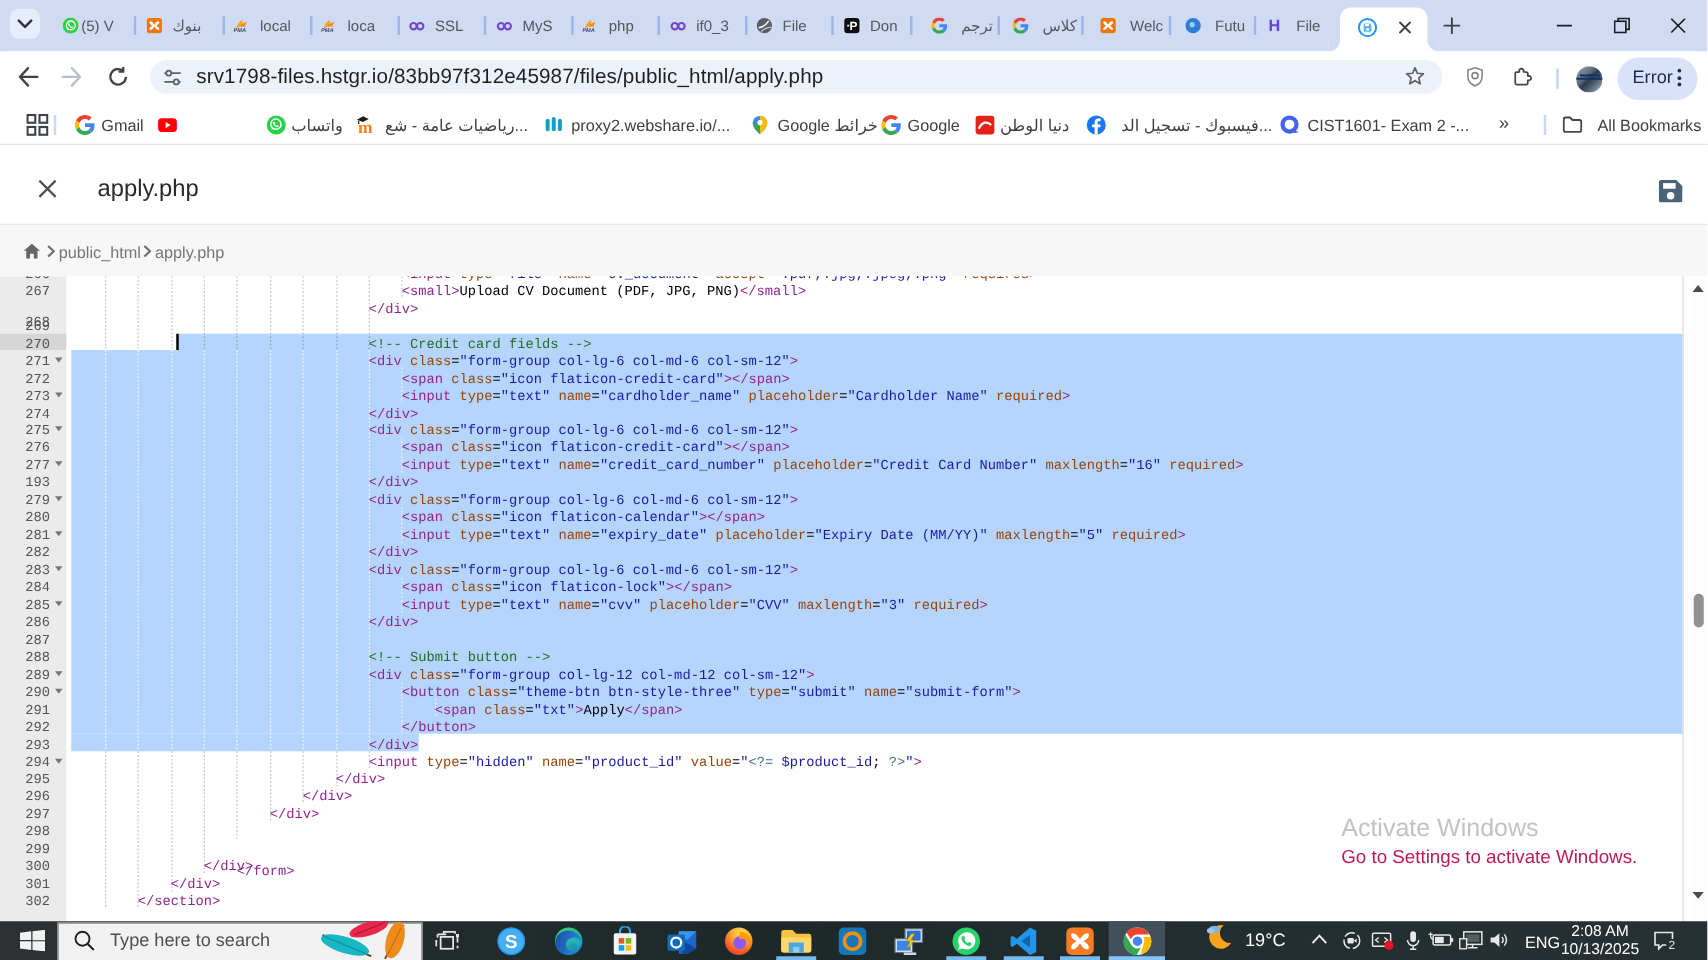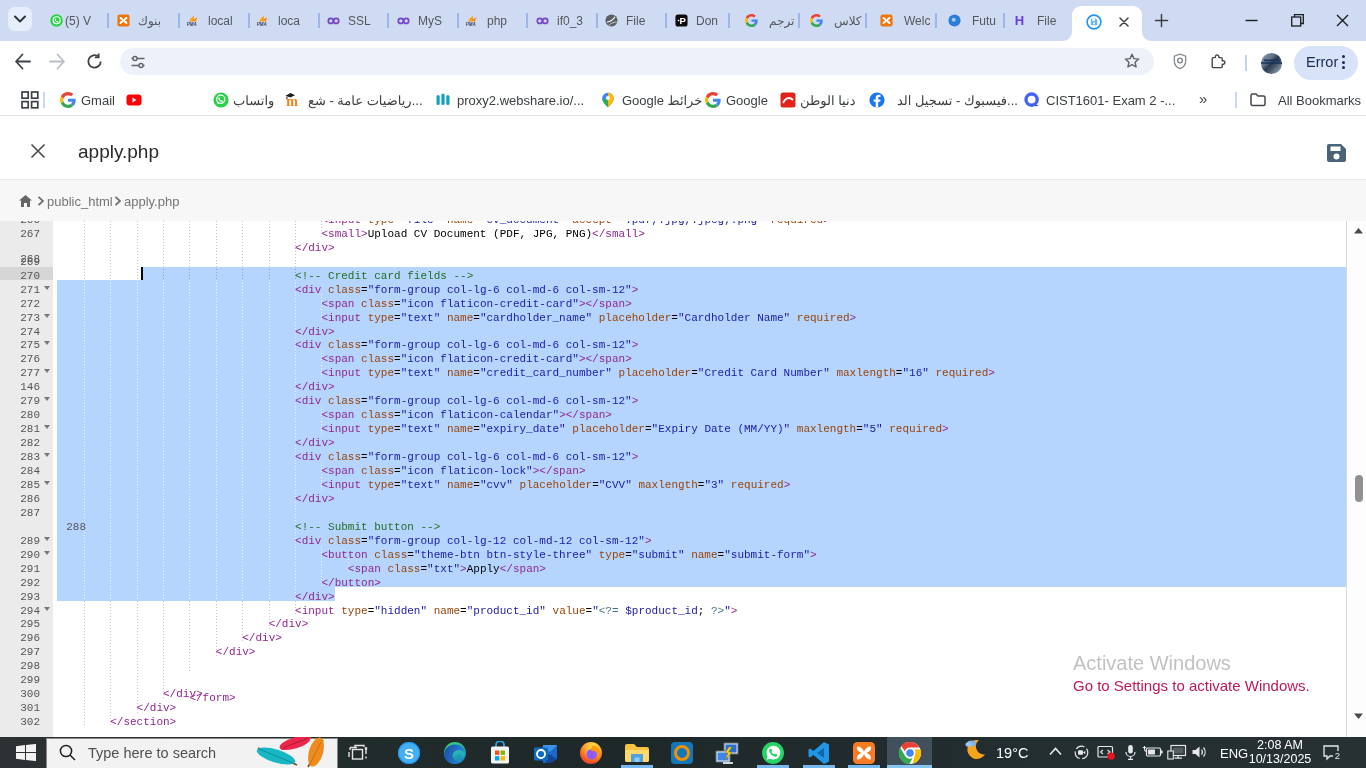--- a/index.html
+++ b/index.html
@@ -176,20 +176,21 @@
       <path d="M14.7 8.5 a6.2 6.2 0 1 1 -2.2-4.8" fill="none" stroke="#3f4349" stroke-width="1.8"></path>
       <path d="M12.6 0.5 V4.3 H8.8" fill="none" stroke="#3f4349" stroke-width="1.8"></path>
     </svg>
 <div class="abs" style="left:120px;top:7px;width:1034px;height:27px;border-radius:13.5px;background:#edf1fa;"></div>
 <svg class="abs" style="left:130px;top:13px" width="16" height="16" viewBox="0 0 16 16">
       <circle cx="5" cy="4.5" r="2" fill="none" stroke="#5f6368" stroke-width="1.4"></circle>
       <path d="M7 4.5 H14.5 M1.5 4.5 H3" stroke="#5f6368" stroke-width="1.4"></path>
       <circle cx="11" cy="11.5" r="2" fill="none" stroke="#5f6368" stroke-width="1.4"></circle>
       <path d="M1.5 11.5 H9 M13 11.5 H14.5" stroke="#5f6368" stroke-width="1.4"></path>
     </svg>
+<div class="abs" style="left:157px;top:11px;font-size:16.5px;color:#1f2023;letter-spacing:0.1px;">srv1798-files.hstgr.io/83bb97f312e45987/files/public_html/apply.php</div>
 <svg class="abs" style="left:1124px;top:12px" width="16" height="16" viewBox="0 0 16 16">
       <path d="M8 1.3 L9.9 5.6 14.7 6.1 11.1 9.3 12.1 14 8 11.6 3.9 14 4.9 9.3 1.3 6.1 6.1 5.6 Z" fill="none" stroke="#5f6368" stroke-width="1.4" stroke-linejoin="round"></path>
     </svg>
 <svg class="abs" style="left:1172px;top:12px" width="16" height="17" viewBox="0 0 16 17">
       <path d="M8 1 L14 3 V8 C14 12 11.5 14.7 8 16 C4.5 14.7 2 12 2 8 V3 Z" fill="none" stroke="#878c91" stroke-width="0"></path>
       <path d="M8 1.2 L13.7 3.1 V8 c0 3.8-2.3 6.4-5.7 7.7C4.6 14.4 2.3 11.8 2.3 8 V3.1 Z" fill="none" stroke="#878c91" stroke-width="1.3"></path>
       <circle cx="8" cy="7.5" r="2.4" fill="none" stroke="#7d8286" stroke-width="1.3"></circle>
     </svg>
 <svg class="abs" style="left:1209px;top:12px" width="17" height="17" viewBox="0 0 17 17">
       <path d="M3.2 5.8 a1.2 1.2 0 0 1 1.2-1.2 H6.1 a0.35 0.35 0 0 0 0.33-0.45 a1.75 1.75 0 1 1 3.36 0 a0.35 0.35 0 0 0 0.33 0.45 H12 a1.2 1.2 0 0 1 1.2 1.2 v1.7 a0.35 0.35 0 0 0 0.45 0.33 a1.75 1.75 0 1 1 0 3.36 a0.35 0.35 0 0 0 -0.45 0.33 V13.4 a1.2 1.2 0 0 1 -1.2 1.2 H4.4 a1.2 1.2 0 0 1 -1.2-1.2 Z" fill="none" stroke="#42464c" stroke-width="1.4" stroke-linejoin="round"></path>
@@ -371,35 +372,35 @@
 <div style="position:absolute;left:43.5px;top:64.65px;width:0;height:0;border-left:3.5px solid transparent;border-right:3.5px solid transparent;border-top:4.5px solid #777;"></div>
 <div class="gut" style="top:76.60px;">272</div>
 <div class="gut" style="top:90.55px;">273</div>
 <div style="position:absolute;left:43.5px;top:92.55px;width:0;height:0;border-left:3.5px solid transparent;border-right:3.5px solid transparent;border-top:4.5px solid #777;"></div>
 <div class="gut" style="top:104.50px;">274</div>
 <div class="gut" style="top:118.45px;">275</div>
 <div style="position:absolute;left:43.5px;top:120.45px;width:0;height:0;border-left:3.5px solid transparent;border-right:3.5px solid transparent;border-top:4.5px solid #777;"></div>
 <div class="gut" style="top:132.40px;">276</div>
 <div class="gut" style="top:146.35px;">277</div>
 <div style="position:absolute;left:43.5px;top:148.35px;width:0;height:0;border-left:3.5px solid transparent;border-right:3.5px solid transparent;border-top:4.5px solid #777;"></div>
-<div class="gut" style="top:160.30px;">146</div>
+<div class="gut" style="top:160.30px;">193</div>
 <div class="gut" style="top:174.25px;">279</div>
 <div style="position:absolute;left:43.5px;top:176.25px;width:0;height:0;border-left:3.5px solid transparent;border-right:3.5px solid transparent;border-top:4.5px solid #777;"></div>
 <div class="gut" style="top:188.20px;">280</div>
 <div class="gut" style="top:202.15px;">281</div>
 <div style="position:absolute;left:43.5px;top:204.15px;width:0;height:0;border-left:3.5px solid transparent;border-right:3.5px solid transparent;border-top:4.5px solid #777;"></div>
 <div class="gut" style="top:216.10px;">282</div>
 <div class="gut" style="top:230.05px;">283</div>
 <div style="position:absolute;left:43.5px;top:232.05px;width:0;height:0;border-left:3.5px solid transparent;border-right:3.5px solid transparent;border-top:4.5px solid #777;"></div>
 <div class="gut" style="top:244.00px;">284</div>
 <div class="gut" style="top:257.95px;">285</div>
 <div style="position:absolute;left:43.5px;top:259.95px;width:0;height:0;border-left:3.5px solid transparent;border-right:3.5px solid transparent;border-top:4.5px solid #777;"></div>
 <div class="gut" style="top:271.90px;">286</div>
 <div class="gut" style="top:285.85px;">287</div>
-<div class="gut" style="top:299.80px;margin-left:46px;">288</div>
+<div class="gut" style="top:299.80px;">288</div>
 <div class="gut" style="top:313.75px;">289</div>
 <div style="position:absolute;left:43.5px;top:315.75px;width:0;height:0;border-left:3.5px solid transparent;border-right:3.5px solid transparent;border-top:4.5px solid #777;"></div>
 <div class="gut" style="top:327.70px;">290</div>
 <div style="position:absolute;left:43.5px;top:329.70px;width:0;height:0;border-left:3.5px solid transparent;border-right:3.5px solid transparent;border-top:4.5px solid #777;"></div>
 <div class="gut" style="top:341.65px;">291</div>
 <div class="gut" style="top:355.60px;">292</div>
 <div class="gut" style="top:369.55px;">293</div>
 <div class="gut" style="top:383.50px;">294</div>
 <div style="position:absolute;left:43.5px;top:385.50px;width:0;height:0;border-left:3.5px solid transparent;border-right:3.5px solid transparent;border-top:4.5px solid #777;"></div>
 <div class="gut" style="top:397.45px;">295</div>

